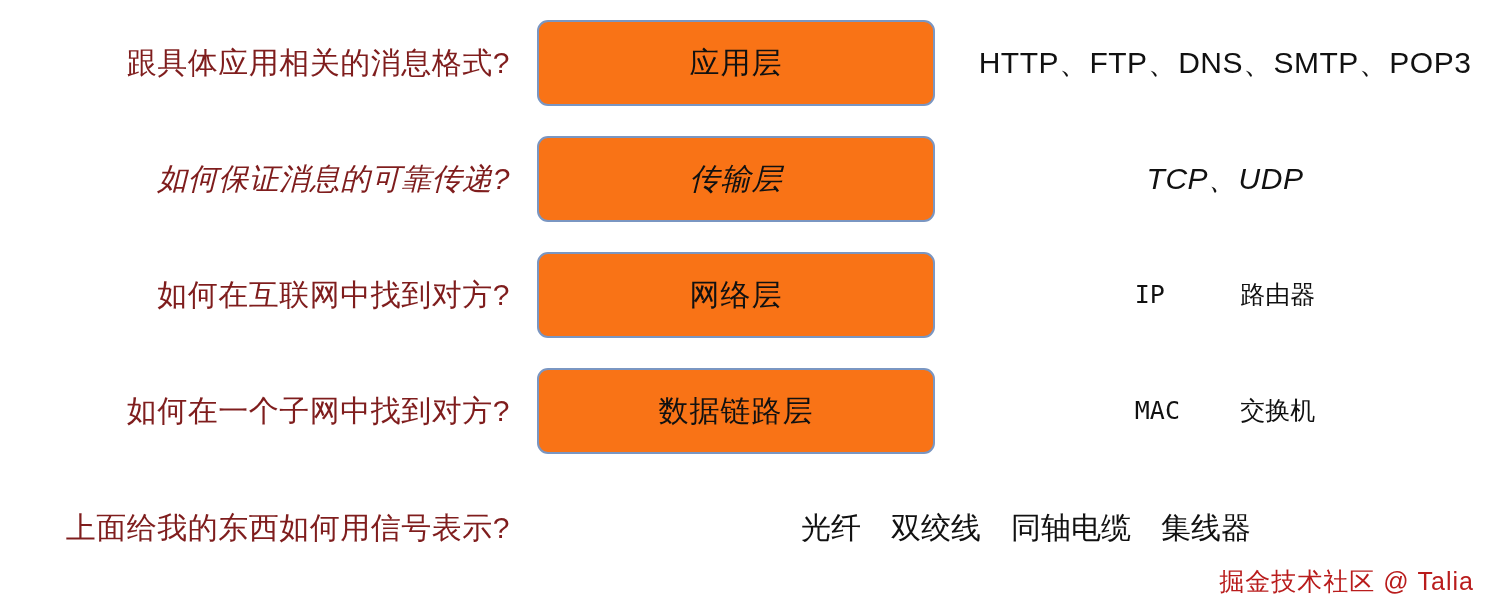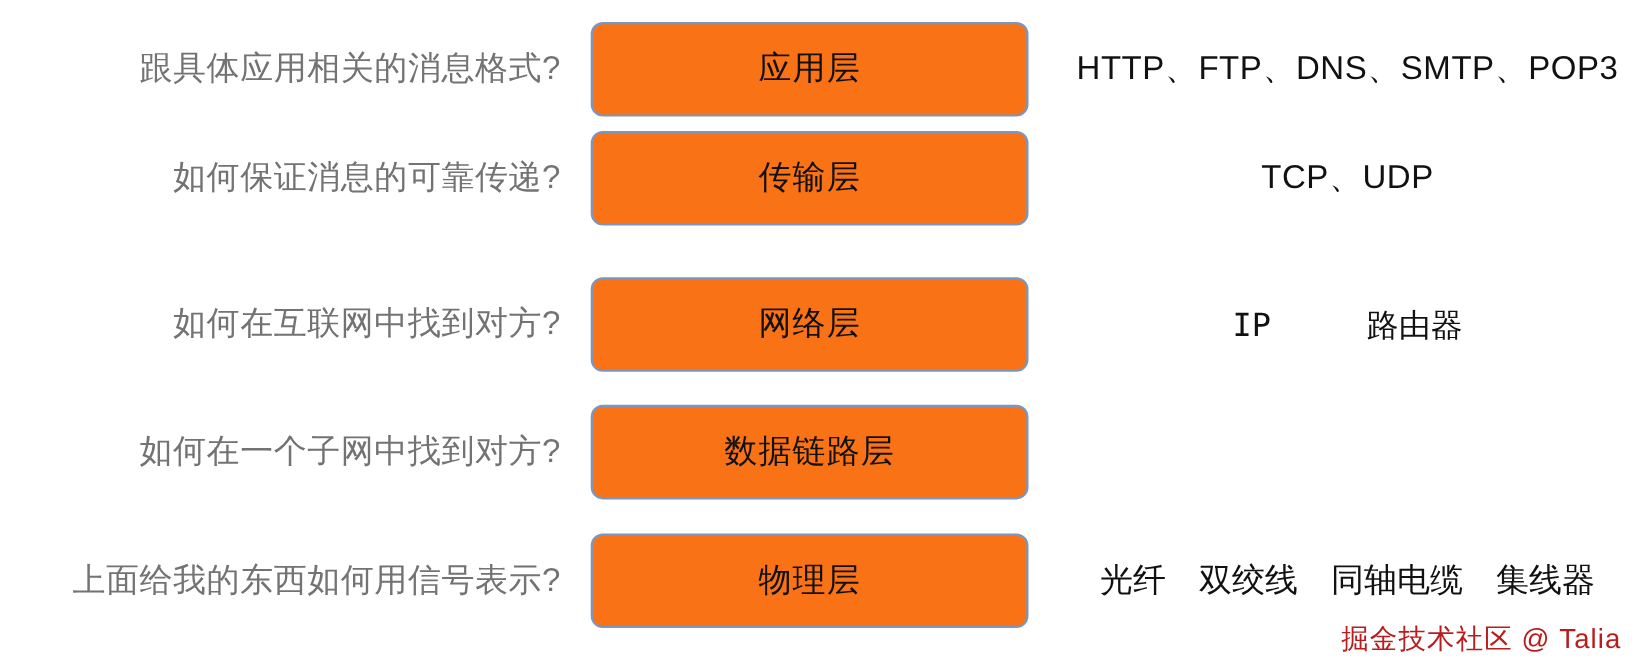--- a/index.html
+++ b/index.html
@@ -30,21 +30,21 @@
     align-items: center;
   }
 
   
   .question {
     width: 510px;
     flex: 0 0 510px;
     text-align: right;
     font-size: 30px;
     line-height: 1.2;
-    color: #737373;
+    color: #7f1d1d;
     letter-spacing: 0.5px;
     white-space: nowrap;
   }
 
   
   .gap-left {
     flex: 0 0 27px;
   }
 
   
@@ -77,21 +77,21 @@
   .protocols {
     flex: 1 1 auto;
     text-align: center;
     font-size: 30px;
     line-height: 1.2;
     color: #111111;
     white-space: pre;
   }
   .protocols.mono {
     font-family: "DejaVu Sans Mono", "Liberation Mono", monospace;
-    font-size: 29px;
+    font-size: 25px;
   }
   .protocols.latin {
     letter-spacing: 0.5px;
   }
 
   
   #watermark {
     position: absolute;
     right: 18px;
     bottom: 8px;
@@ -110,21 +110,21 @@
   <div class="row" style="top:19px;">
     <div class="question">跟具体应用相关的消息格式?</div>
     <div class="gap-left"></div>
     <div class="layer-box">
       <span class="layer-label">应用层</span>
     </div>
     <div class="gap-right"></div>
     <div class="protocols latin">HTTP、FTP、DNS、SMTP、POP3</div>
   </div>
 
-  <div class="row" style="top:118px;">
+  <div class="row" style="top:135px;font-style:italic;">
     <div class="question">如何保证消息的可靠传递?</div>
     <div class="gap-left"></div>
     <div class="layer-box">
       <span class="layer-label">传输层</span>
     </div>
     <div class="gap-right"></div>
     <div class="protocols latin">TCP、UDP</div>
   </div>
 
   <div class="row" style="top:251px;">
@@ -137,27 +137,25 @@
     <div class="protocols mono">IP     路由器</div>
   </div>
 
   <div class="row" style="top:367px;">
     <div class="question">如何在一个子网中找到对方?</div>
     <div class="gap-left"></div>
     <div class="layer-box">
       <span class="layer-label">数据链路层</span>
     </div>
     <div class="gap-right"></div>
+    <div class="protocols mono">MAC    交换机</div>
   </div>
 
   <div class="row" style="top:484px;">
     <div class="question">上面给我的东西如何用信号表示?</div>
     <div class="gap-left"></div>
-    <div class="layer-box">
-      <span class="layer-label">物理层</span>
-    </div>
     <div class="gap-right"></div>
     <div class="protocols">光纤　双绞线　同轴电缆　集线器</div>
   </div>
 
   <div id="watermark">掘金技术社区 @ Talia</div>
 
 </div>
 
 </body></html>

